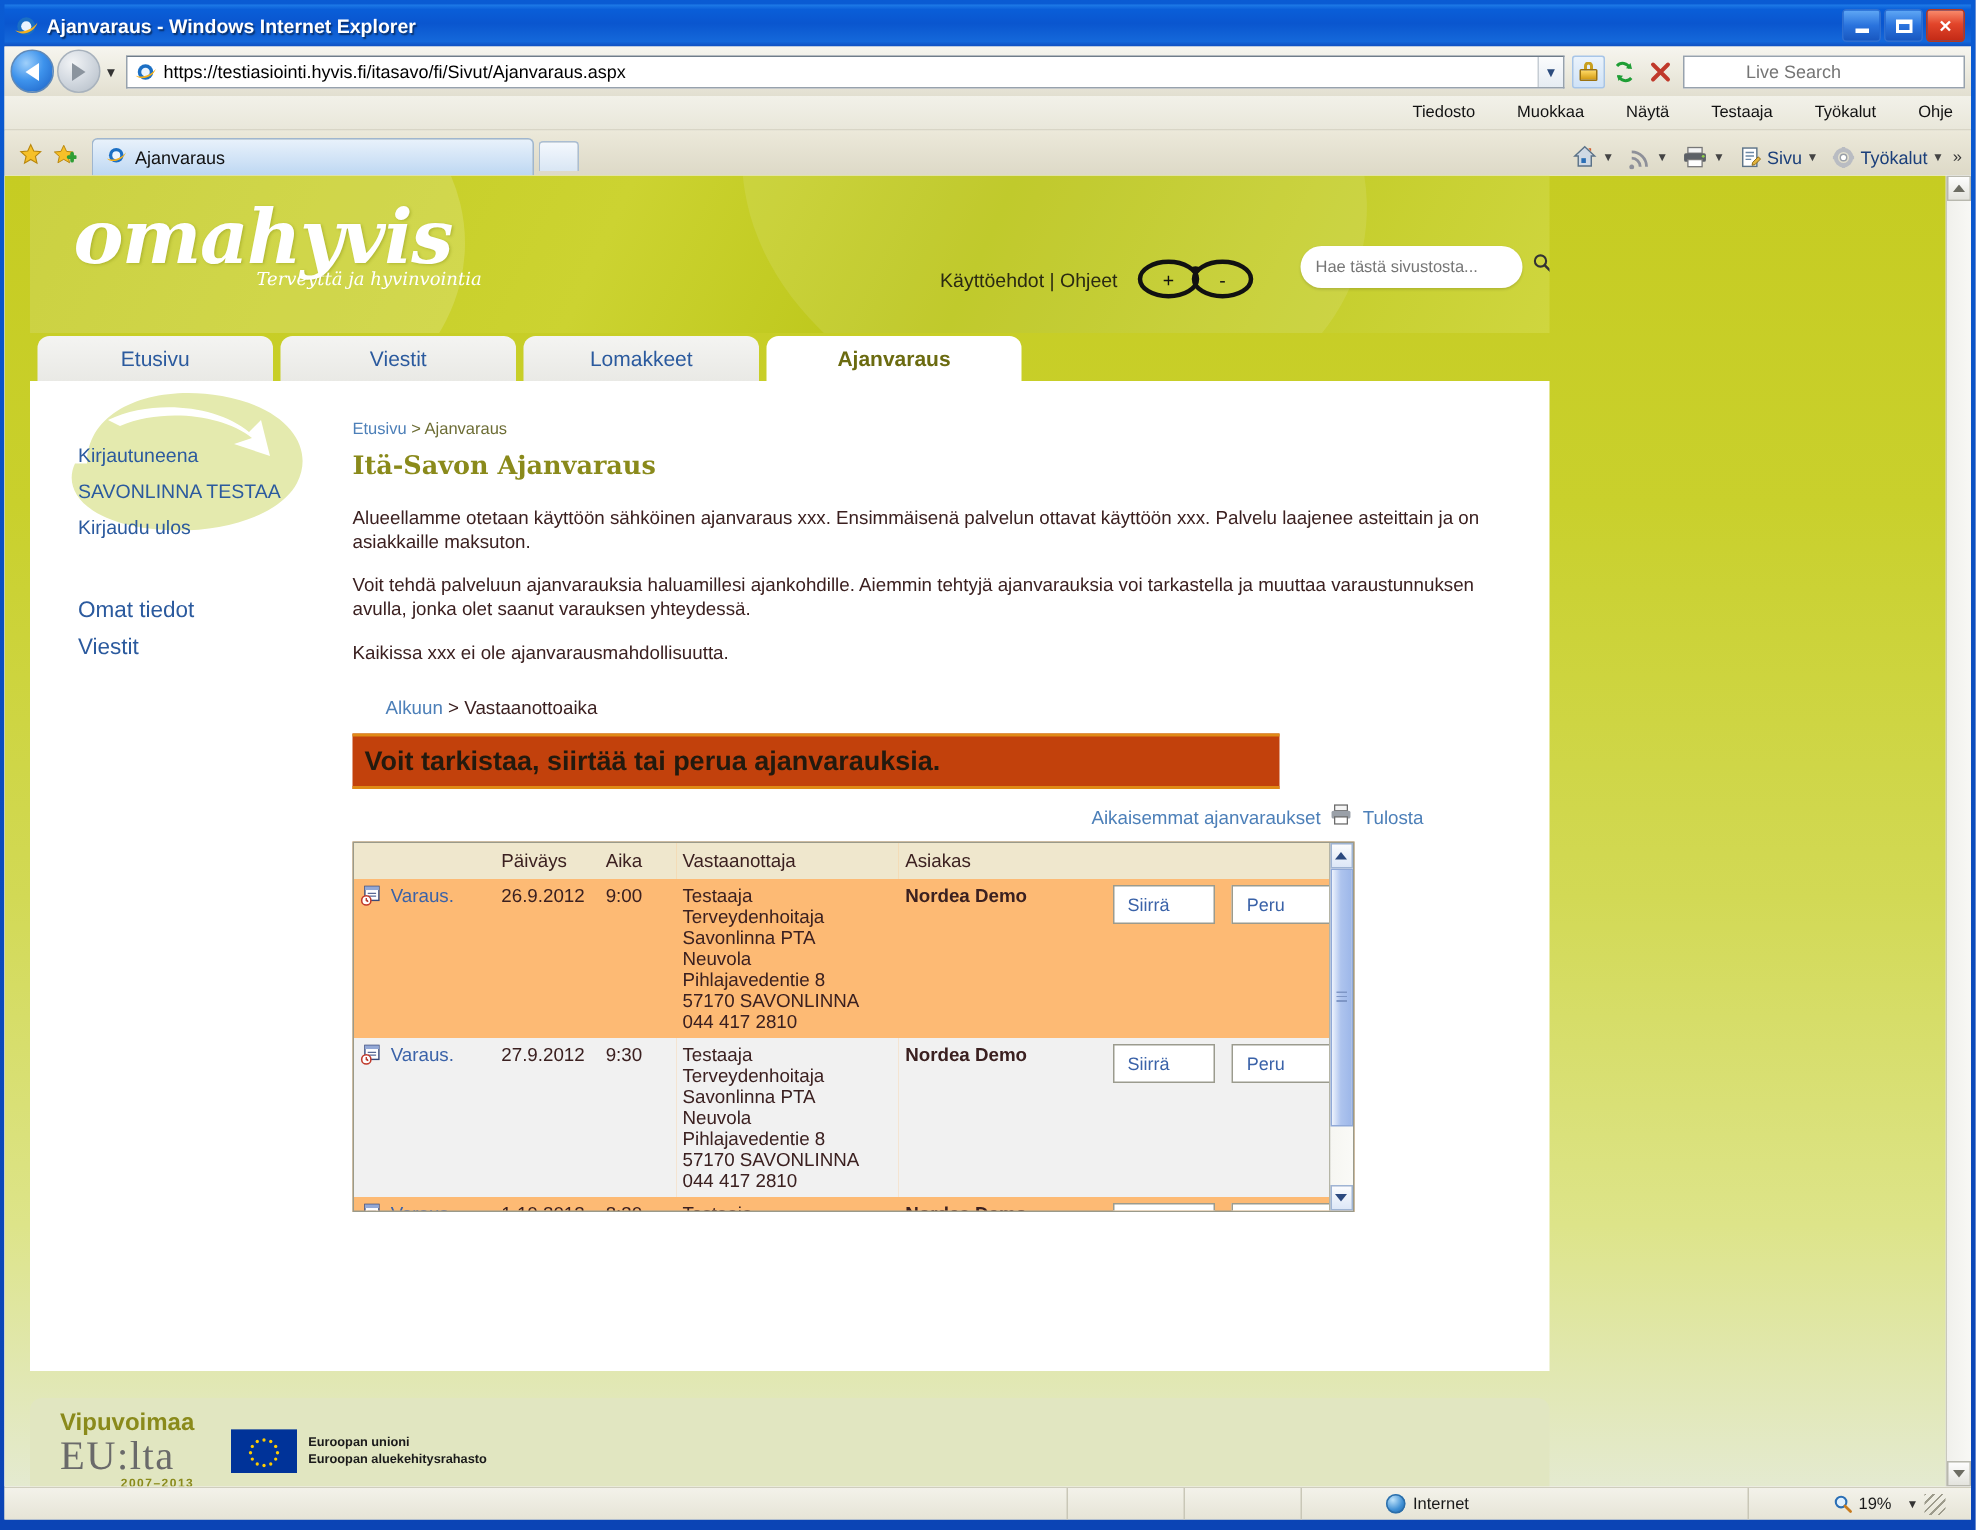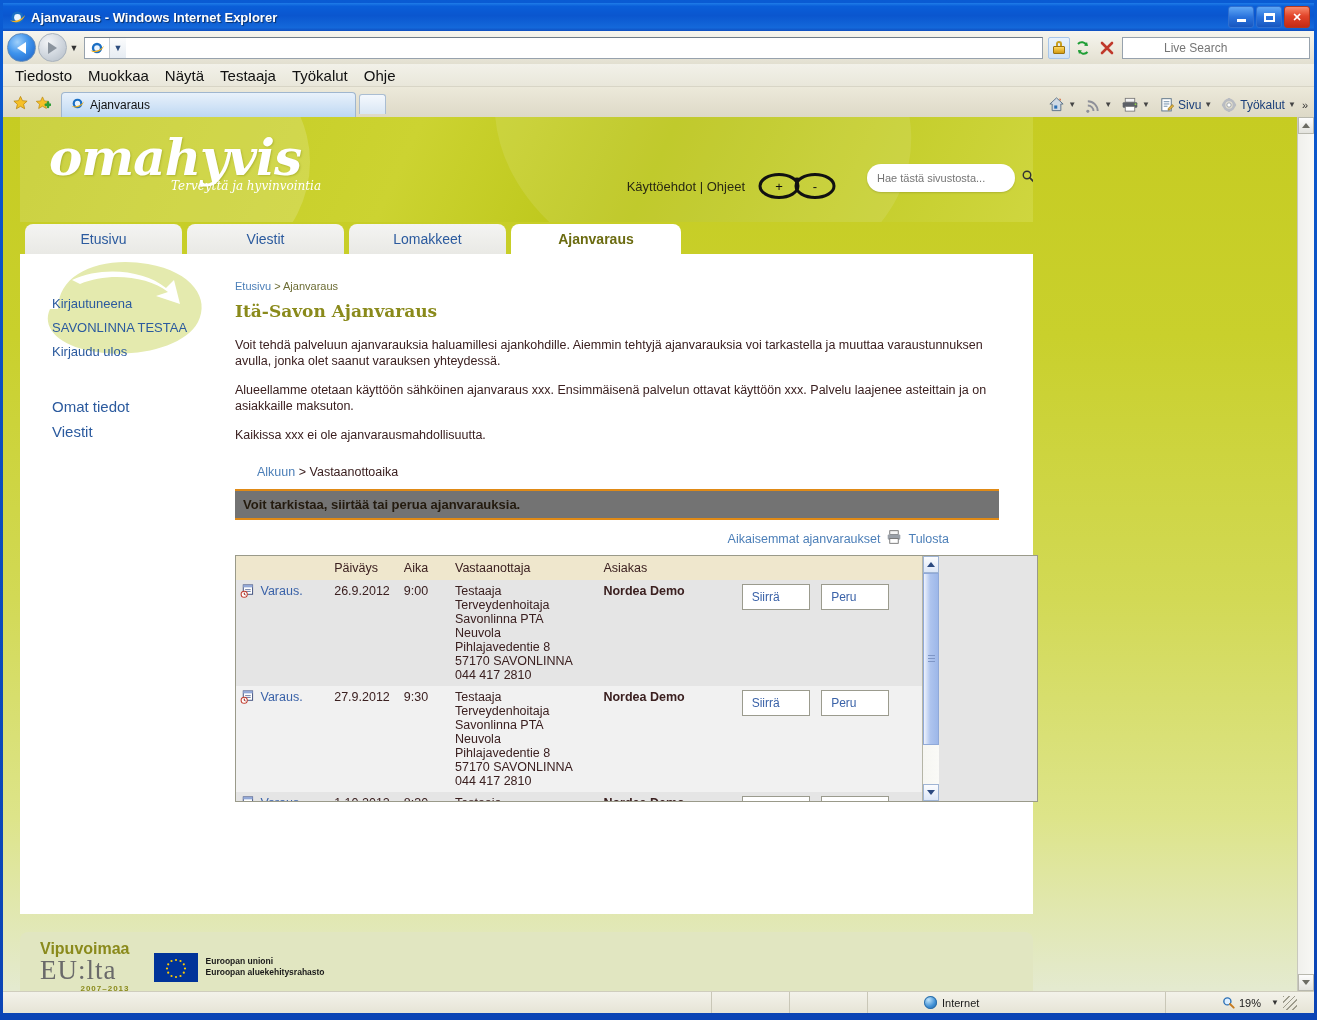--- a/index.html
+++ b/index.html
@@ -49,22 +49,22 @@
   .tbtn { width:22px;height:22px;margin-left:2px;border:1px solid transparent;display:flex;align-items:center;justify-content:center; flex:none;}
   .tbtn.on { border:1px solid #a7c5e8; background:linear-gradient(180deg,#eaf3fc,#cfe2f7); border-radius:2px;}
   .lock { width:12px;height:13px; position:relative;}
   .lock .body { position:absolute;bottom:0;left:0;width:12px;height:8px;background:linear-gradient(180deg,#ffd964,#d39b13);border:1px solid #9b7210;border-radius:1px;}
   .lock .sh { position:absolute;top:0;left:3px;width:6px;height:6px;border:2px solid #c9a020;border-bottom:none;border-radius:4px 4px 0 0;}
   .srchbox { width:188px;height:22px;background:#fff;border:1px solid #97a2ad;display:flex;align-items:center;margin-left:4px;padding-left:36px;}
   .srchbox input { border:0;outline:0;flex:1;font-size:12px;color:#333;font-family:"Liberation Sans",sans-serif;padding-left:5px;background:transparent;}
   .srchgo { width:26px;height:20px;display:flex;align-items:center;justify-content:center;}
   .srchdrop { width:14px;height:20px;display:flex;align-items:center;justify-content:center;font-size:8px;color:#2b4b7d;}
 
-  .menubar { height:23px; display:flex; align-items:center; gap:16px; padding:0 12px;
-    background:linear-gradient(180deg,#f2f1e9,#e9e7da); font-size:15px; color:#111; border-bottom:1px solid #d8d5c6;}
+  .menubar { height:23px; display:flex; align-items:center; gap:28px; padding:0 12px;
+    background:linear-gradient(180deg,#f2f1e9,#e9e7da); font-size:11px; color:#111; border-bottom:1px solid #d8d5c6;justify-content:flex-end;}
 
   .tabbar { height:30px; display:flex; align-items:flex-end; padding:0 6px;
     background:linear-gradient(180deg,#ece9da,#ddd9c7); }
   .favbtn { width:22px;height:22px;margin-bottom:3px;display:flex;align-items:center;justify-content:center;}
   .tab { width:295px;height:25px;margin-left:8px;display:flex;align-items:center;gap:5px;padding:0 8px;
     background:linear-gradient(180deg,#e8f1fb 0%,#cfe2f6 60%,#bdd7f2 100%);
     border:1px solid #9fb6cf;border-bottom:none;border-radius:4px 4px 0 0;font-size:12px;color:#111;}
   .newtab { width:27px;height:20px;margin-left:3px;margin-bottom:3px;
     background:linear-gradient(180deg,#f4f8fd,#d9e6f4);border:1px solid #aabdd2;border-bottom:none;border-radius:3px 3px 0 0;}
   .cmdbar { margin-left:auto; display:flex; align-items:center; gap:3px; padding-bottom:4px; font-size:12px; color:#1b3f7a;}
@@ -108,28 +108,28 @@
   .leftcol .gap { height:30px; }
 
   .maincol { flex:1; padding:26px 30px 0 0; position:relative; }
   .crumb { font-size:11px; color:#6d6d35; margin-bottom:9px; }
   .crumb a { color:#4c7fb8; }
   h1.pt { font-size:17px; color:#8a8a1b; margin:0 0 16px 0; font-family:"DejaVu Serif", serif; }
   .para { font-size:12.5px; color:#3b2020; line-height:16px; margin-bottom:13px; max-width:760px; }
   .subcrumb { font-size:12.5px; color:#3b2020; margin:22px 0 10px 22px; }
   .subcrumb a { color:#4c7fb8; }
   .notice { margin-left:0; border-top:2px solid #e08a16; border-bottom:2px solid #e08a16;
-    background:#737373; font-size:13px; font-weight:bold; color:#231a0e; padding:6px 0 6px 8px; width:764px; }
+    background:#c2410c; font-size:18px; font-weight:bold; color:#231a0e; padding:6px 0 6px 8px; width:618px; }
   .toolrow { width:714px; display:flex; align-items:center; justify-content:flex-end; gap:6px;
     font-size:12.5px; color:#4c7fb8; margin:9px 0 7px 0; }
 
   table.appt { width:686px; border-collapse:collapse; font-size:12.5px; table-layout:fixed; }
   table.appt th { background:#efe7cd; color:#3b2020; font-weight:normal; text-align:left; padding:5px 4px; }
   table.appt td { vertical-align:top; padding:4px 4px; color:#3b2020; }
-  .tblwrap { position:relative; width:803px; border:1px solid #9a9a8a; background:#e5e5e5; display:flex; }
+  .tblwrap { position:relative; width:668px; border:1px solid #9a9a8a; background:#fdba74; display:flex; }
   .tblscroll { width:686px; height:245px; overflow:hidden; }
   tr.alt td { background:#f1f1f1; }
   .vcell a { color:#3a62a8; }
   .vcell { white-space:nowrap; }
   .btncell { text-align:left; }
   .minibtn { display:inline-block; min-width:68px; padding:5px 9px; font-size:12px; color:#3a62a8;
     background:#fff; border:1px solid #9b9b8e; margin-right:8px; text-align:left;}
   .vscroll { width:17px; background:#f1f1f1; border-left:1px solid #b5b5a6; display:flex; flex-direction:column; }
   .vs-btn { height:17px; background:linear-gradient(180deg,#fbfcfe,#dde7f7); border:1px solid #9fb4d4;
     display:flex;align-items:center;justify-content:center; }
@@ -202,20 +202,21 @@
         </div>
       <div class="histdrop">▼</div>
       <div class="addrwrap">
         <span class="addr-ie">
           <svg width="16" height="16" viewBox="0 0 17 17">
             <ellipse cx="8.5" cy="8.5" rx="5.5" ry="5.5" fill="#1b6fc4"></ellipse>
             <ellipse cx="8.5" cy="8.5" rx="3" ry="3" fill="#eaf4ff"></ellipse>
             <path d="M1.5 11 C5 15 14 12.5 15.8 6.2 C12.5 11 5 13 1.5 11 Z" fill="#f2b01e"></path>
           </svg>
         </span>
+        <span class="addr-url">https://testiasiointi.hyvis.fi/itasavo/fi/Sivut/Ajanvaraus.aspx</span>
         <span class="addr-drop">▼</span>
       </div>
       <div class="tbtn on">
         <span class="lock">
             <span class="sh"></span>
             <span class="body"></span>
           </span>
       </div>
       <div class="tbtn">
         <svg width="16" height="16" viewBox="0 0 16 16">
@@ -375,22 +376,22 @@
             <div class="lk big">Viestit</div>
           </div>
 
           <div class="maincol">
             <div class="crumb">
               <a>Etusivu</a>
               <span>&gt;</span>
               <span>Ajanvaraus</span>
             </div>
             <h1 class="pt">Itä-Savon Ajanvaraus</h1>
+            <div class="para">Alueellamme otetaan käyttöön sähköinen ajanvaraus xxx. Ensimmäisenä palvelun ottavat käyttöön xxx. Palvelu laajenee asteittain ja on asiakkaille maksuton.</div>
             <div class="para">Voit tehdä palveluun ajanvarauksia haluamillesi ajankohdille. Aiemmin tehtyjä ajanvarauksia voi tarkastella ja muuttaa varaustunnuksen avulla, jonka olet saanut varauksen yhteydessä.</div>
-            <div class="para">Alueellamme otetaan käyttöön sähköinen ajanvaraus xxx. Ensimmäisenä palvelun ottavat käyttöön xxx. Palvelu laajenee asteittain ja on asiakkaille maksuton.</div>
             <div class="para">Kaikissa xxx ei ole ajanvarausmahdollisuutta.</div>
 
             <div class="subcrumb">
               <a>Alkuun</a>
               <span>&gt;</span>
               <span>Vastaanottoaika</span>
             </div>
 
             <div class="notice">Voit tarkistaa, siirtää tai perua ajanvarauksia.</div>
 

